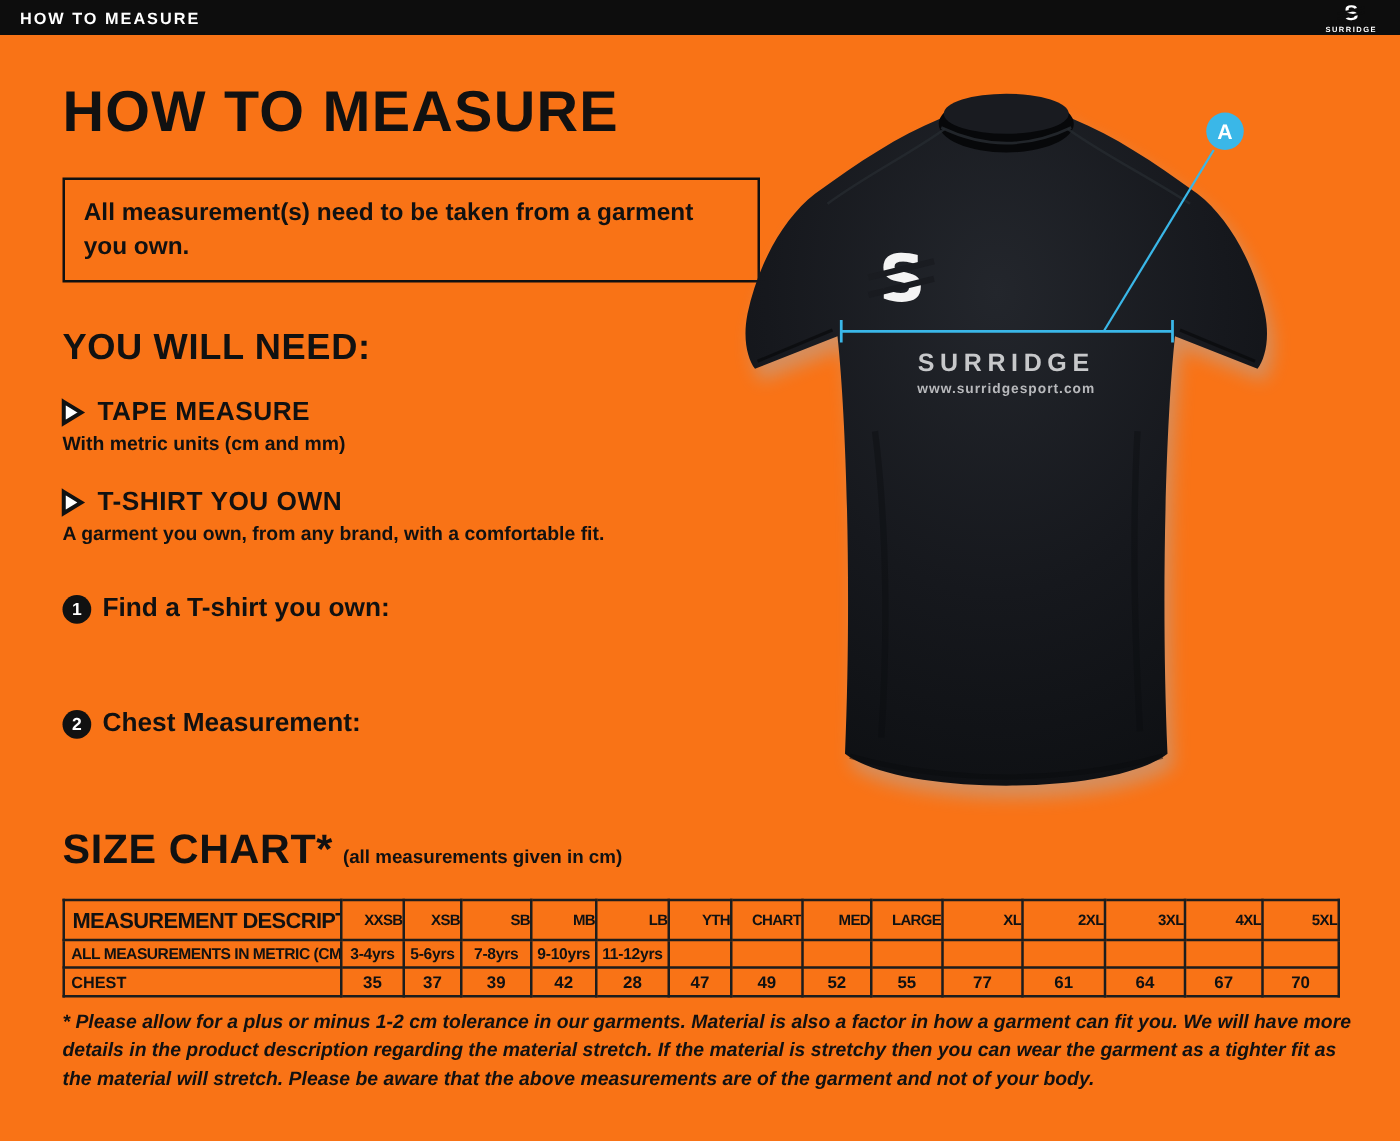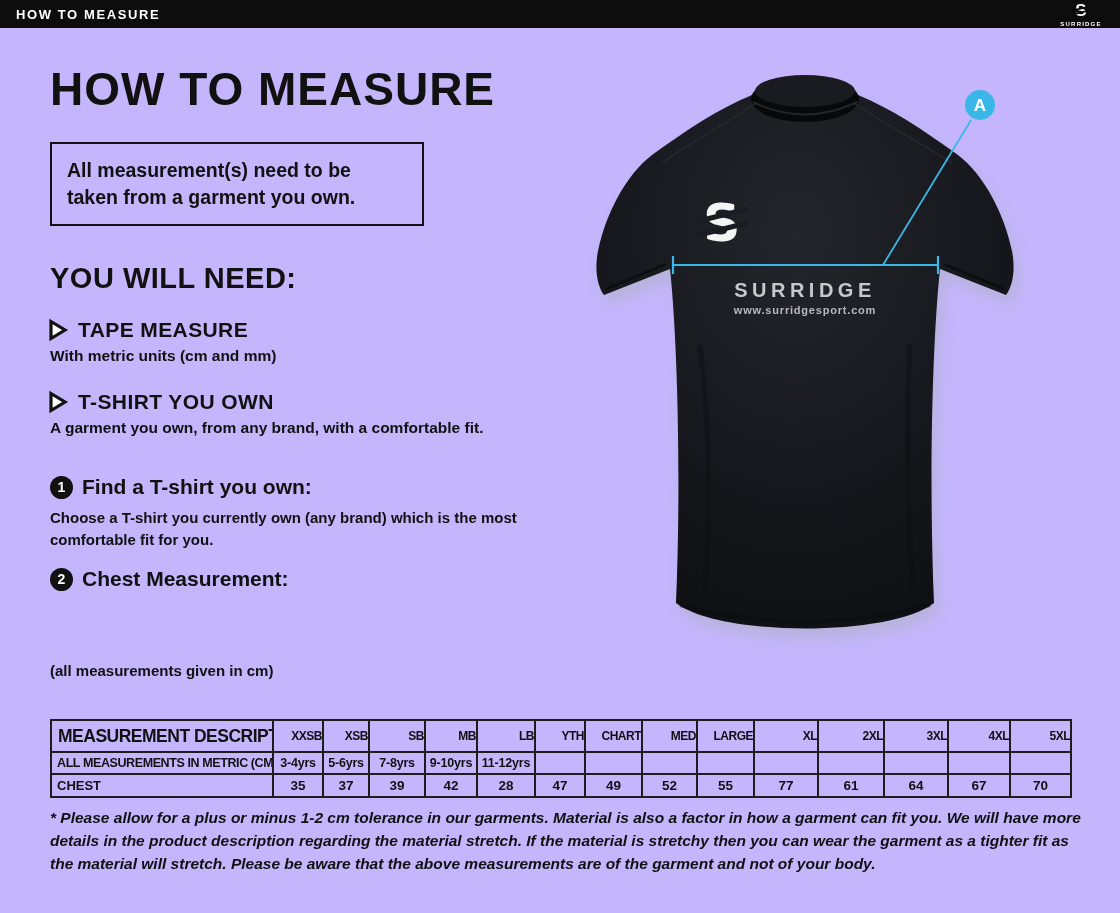--- a/index.html
+++ b/index.html
@@ -1,28 +1,28 @@
 <!DOCTYPE html>
 <html><head>
 <meta charset="utf-8">
 <style>
   * { margin:0; padding:0; box-sizing:border-box; }
   html,body { background:#ffffff; }
   body { font-family:"Liberation Sans", sans-serif; color:#111; }
-  .page { position:relative; width:1120px; height:913px; background:#c4b5fd; overflow:hidden; }
+  .page { position:relative; width:1120px; height:913px; background:#f97316; overflow:hidden; }
 
   
   .topbar { position:absolute; left:0; top:0; width:1120px; height:28px; background:#0d0d0d;
             display:flex; align-items:center; justify-content:space-between; padding:0 12px 0 16px; }
   .topbar-title { color:#fff; font-size:13px; font-weight:bold; letter-spacing:1.6px; }
   .topbar-logo { display:flex; align-items:center; }
 
   
   .page-title { position:absolute; left:50px; top:66px; font-size:46px; font-weight:bold; letter-spacing:1px; color:#111; line-height:1; }
-  .notice-box { position:absolute; left:50px; top:142px; width:374px; border:2.5px solid #111;
+  .notice-box { position:absolute; left:50px; top:142px; width:558px; border:2.5px solid #111;
                 padding:13px 15px; font-size:19.5px; font-weight:bold; line-height:27px; }
   .ywn-heading { position:absolute; left:50px; top:252px; font-size:29px; font-weight:bold; letter-spacing:.5px; line-height:1;margin-top:12px; }
 
   .need-item { position:absolute; left:48px; }
   .need-item.first  { top:318px; }
   .need-item.second { top:390px; }
   .need-head { display:flex; align-items:center; gap:10px; font-size:21px; font-weight:bold; letter-spacing:.4px; }
   .need-desc { font-size:15.5px; font-weight:bold; margin-top:5px; margin-left:2px; }
 
   .step { position:absolute; left:50px; }
@@ -94,31 +94,31 @@
       <span>T-SHIRT YOU OWN</span>
     </div>
     <div class="need-desc">A garment you own, from any brand, with a comfortable fit.</div>
   </div>
 
   <div class="step first">
     <div class="step-head">
       <span class="step-badge">1</span>
       <span>Find a T-shirt you own:</span>
     </div>
-    <div class="step-desc">Choose a T-shirt you currently own (any brand) which is the most comfortable fit for you.</div>
   </div>
 
   <div class="step second">
     <div class="step-head">
       <span class="step-badge">2</span>
       <span>Chest Measurement:</span>
     </div>
   </div>
 
   <div class="sc-heading">
+    <span class="sc-title">SIZE CHART*</span>
     <span class="sc-note">(all measurements given in cm)</span>
   </div>
 
   <table class="size-table">
     <colgroup>
       <col style="width:222px">
         <col style="width:50px">
         <col style="width:46px">
         <col style="width:56px">
       <col style="width:52px">

